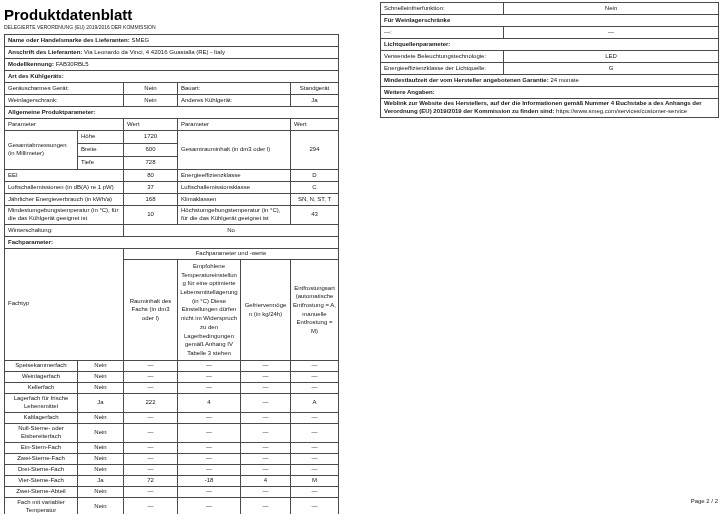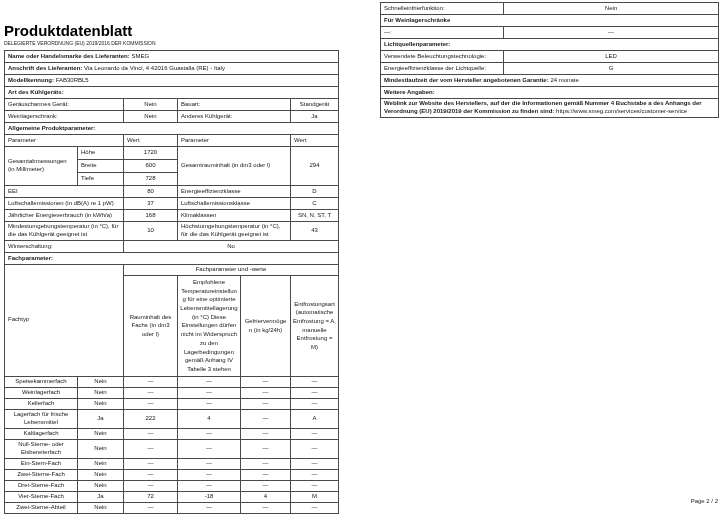--- a/index.html
+++ b/index.html
@@ -2,21 +2,21 @@
 <html><head>
 <meta charset="utf-8">
 <style>
   html,body{margin:0;padding:0;background:#ffffff;}
   body{width:720px;height:514px;position:relative;overflow:hidden;
        font-family:"Liberation Sans","DejaVu Sans",sans-serif;color:#1a1a1a;}
   .page{position:absolute;background:#fff;}
   #page1{left:4px;top:6px;width:334px;}
   #page2{left:380px;top:2px;width:338px;}
 
-  h1.doc-title{font-size:15px;font-weight:bold;margin:16px 0 1px 0;letter-spacing:0px;color:#000;}
+  h1.doc-title{font-size:15px;font-weight:bold;margin:0 0 1px 0;letter-spacing:0px;color:#000;}
   .doc-subtitle{font-size:5px;margin:0 0 4px 0;color:#222;}
 
   table{border-collapse:collapse;table-layout:fixed;width:100%;}
   td{border:1px solid #4a4a4a;padding:1px 3px;font-size:6px;line-height:1.3;
      vertical-align:middle;color:#181818;word-wrap:break-word;}
   td.bold, .b{font-weight:bold;}
   td.c{text-align:center;}
   tr.h12 td{height:9px;}
   tr.h13 td{height:10px;}
   tr.h19 td{height:16px;}

